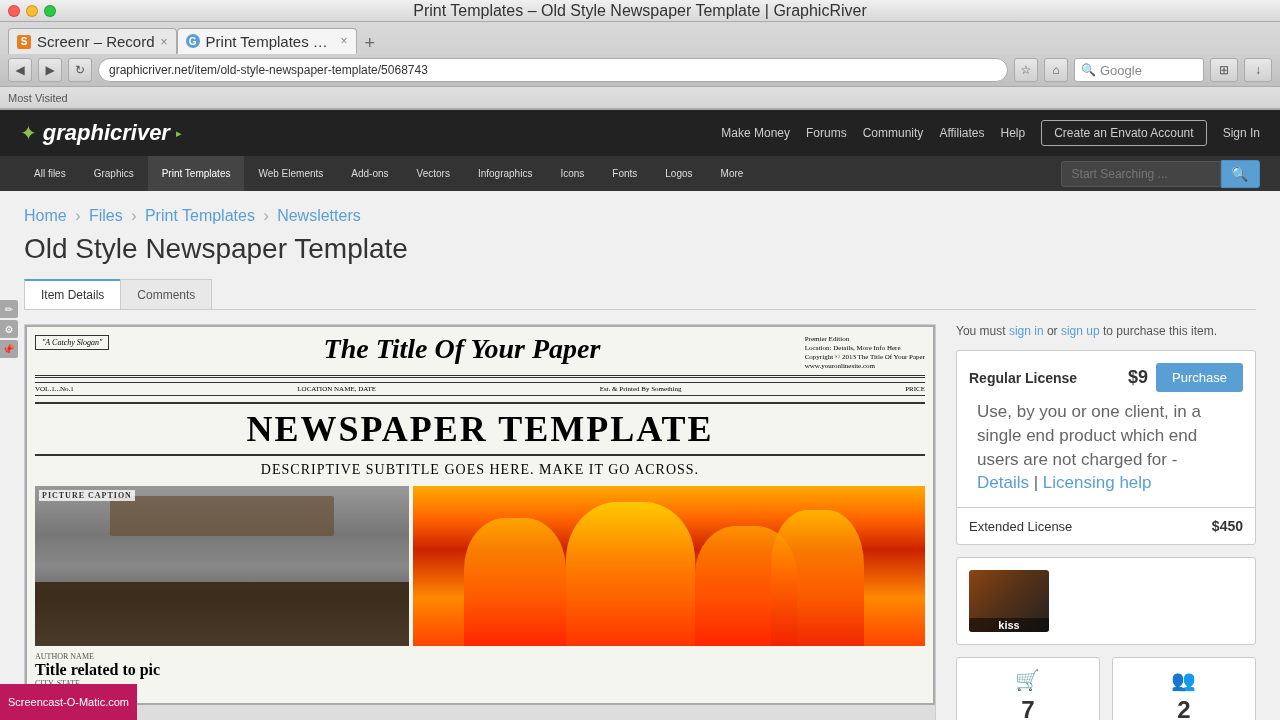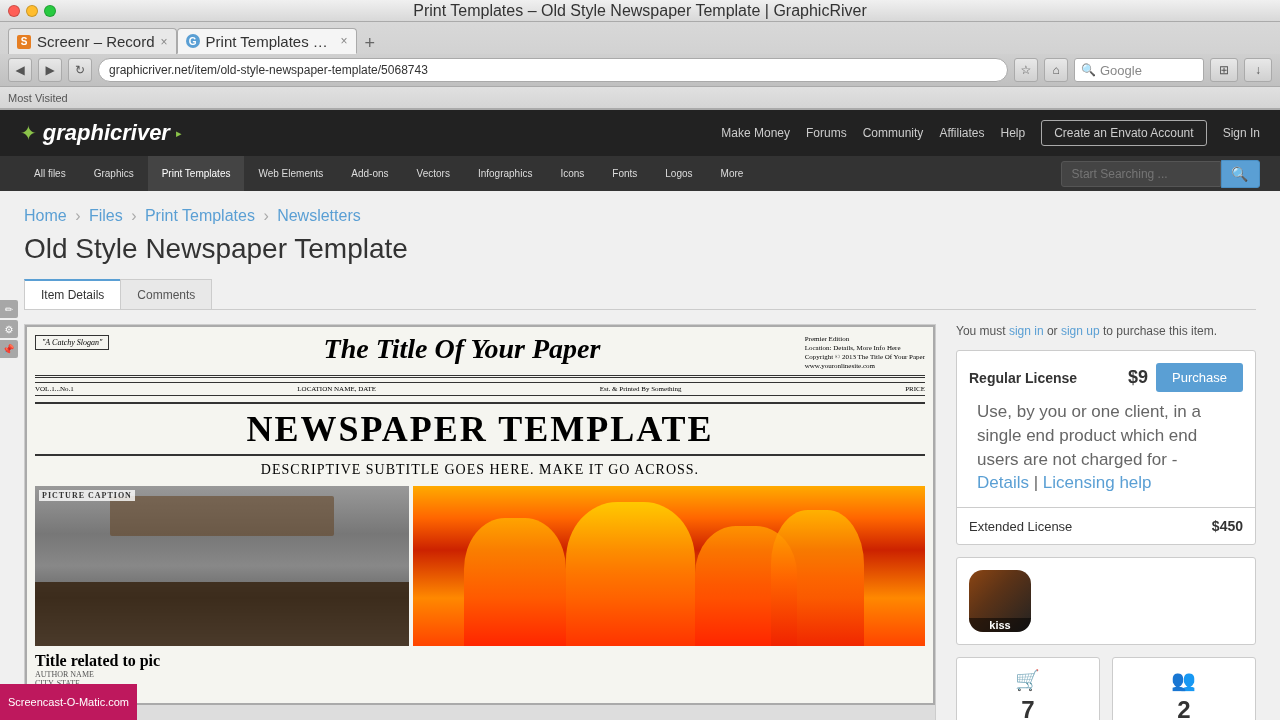--- a/index.html
+++ b/index.html
@@ -469,24 +469,24 @@
       background: white;
       border: 1px solid #ccc;
       border-radius: 3px;
       padding: 12px;
       display: flex;
       align-items: center;
       gap: 10px;
       margin-bottom: 12px;
     }
     .author-avatar {
-      width: 62px;
+      width: 80px;
       height: 62px;
       background: #a16207;
-      border-radius: 14px;
+      border-radius: 3px;
       overflow: hidden;
       position: relative;
       flex-shrink: 0;
     }
     .avatar-inner {
       background: linear-gradient(135deg, #8B4513 40%, #333 100%);
       width: 100%;
       height: 100%;
       display: flex;
       flex-direction: column;
@@ -749,22 +749,22 @@
 
               <div style="width:100%;height:100%;background:linear-gradient(to top, #ff4400 0%, #ff8800 30%, #cc2200 60%, #ff6600 80%, #ffaa00 100%);position:relative;">
                 <div style="position:absolute;bottom:0;left:10%;width:20%;height:80%;background:linear-gradient(to top, #ff2200, #ff6600, #ffaa00);border-radius:40% 40% 0 0;opacity:0.9;"></div>
                 <div style="position:absolute;bottom:0;left:30%;width:25%;height:90%;background:linear-gradient(to top, #ff3300, #ff7700, #ffcc00);border-radius:40% 40% 0 0;opacity:0.95;"></div>
                 <div style="position:absolute;bottom:0;left:55%;width:20%;height:75%;background:linear-gradient(to top, #ff2200, #ff5500, #ff9900);border-radius:40% 40% 0 0;opacity:0.9;"></div>
                 <div style="position:absolute;bottom:0;left:70%;width:18%;height:85%;background:linear-gradient(to top, #ee2200, #ff6600, #ffbb00);border-radius:40% 40% 0 0;opacity:0.85;"></div>
               </div>
             </div>
           </div>
           <div style="margin-top:6px;">
+            <div style="font-size:8px;color:#555;">AUTHOR NAME</div>
             <div style="font-size:16px;font-weight:bold;font-family:'Times New Roman',serif;">Title related to pic</div>
-            <div style="font-size:8px;color:#555;">AUTHOR NAME</div>
             <div style="font-size:8px;color:#555;">CITY, STATE</div>
           </div>
           <div style="position:absolute;bottom:4px;left:24px;font-size:8px;color:#aaa;">www.heritagechristiancollege.com</div>
         </div>
       </div>
 
       <div class="right-sidebar">
 
         <div class="purchase-note">
           You must <a>sign in</a> or <a>sign up</a> to purchase this item.

